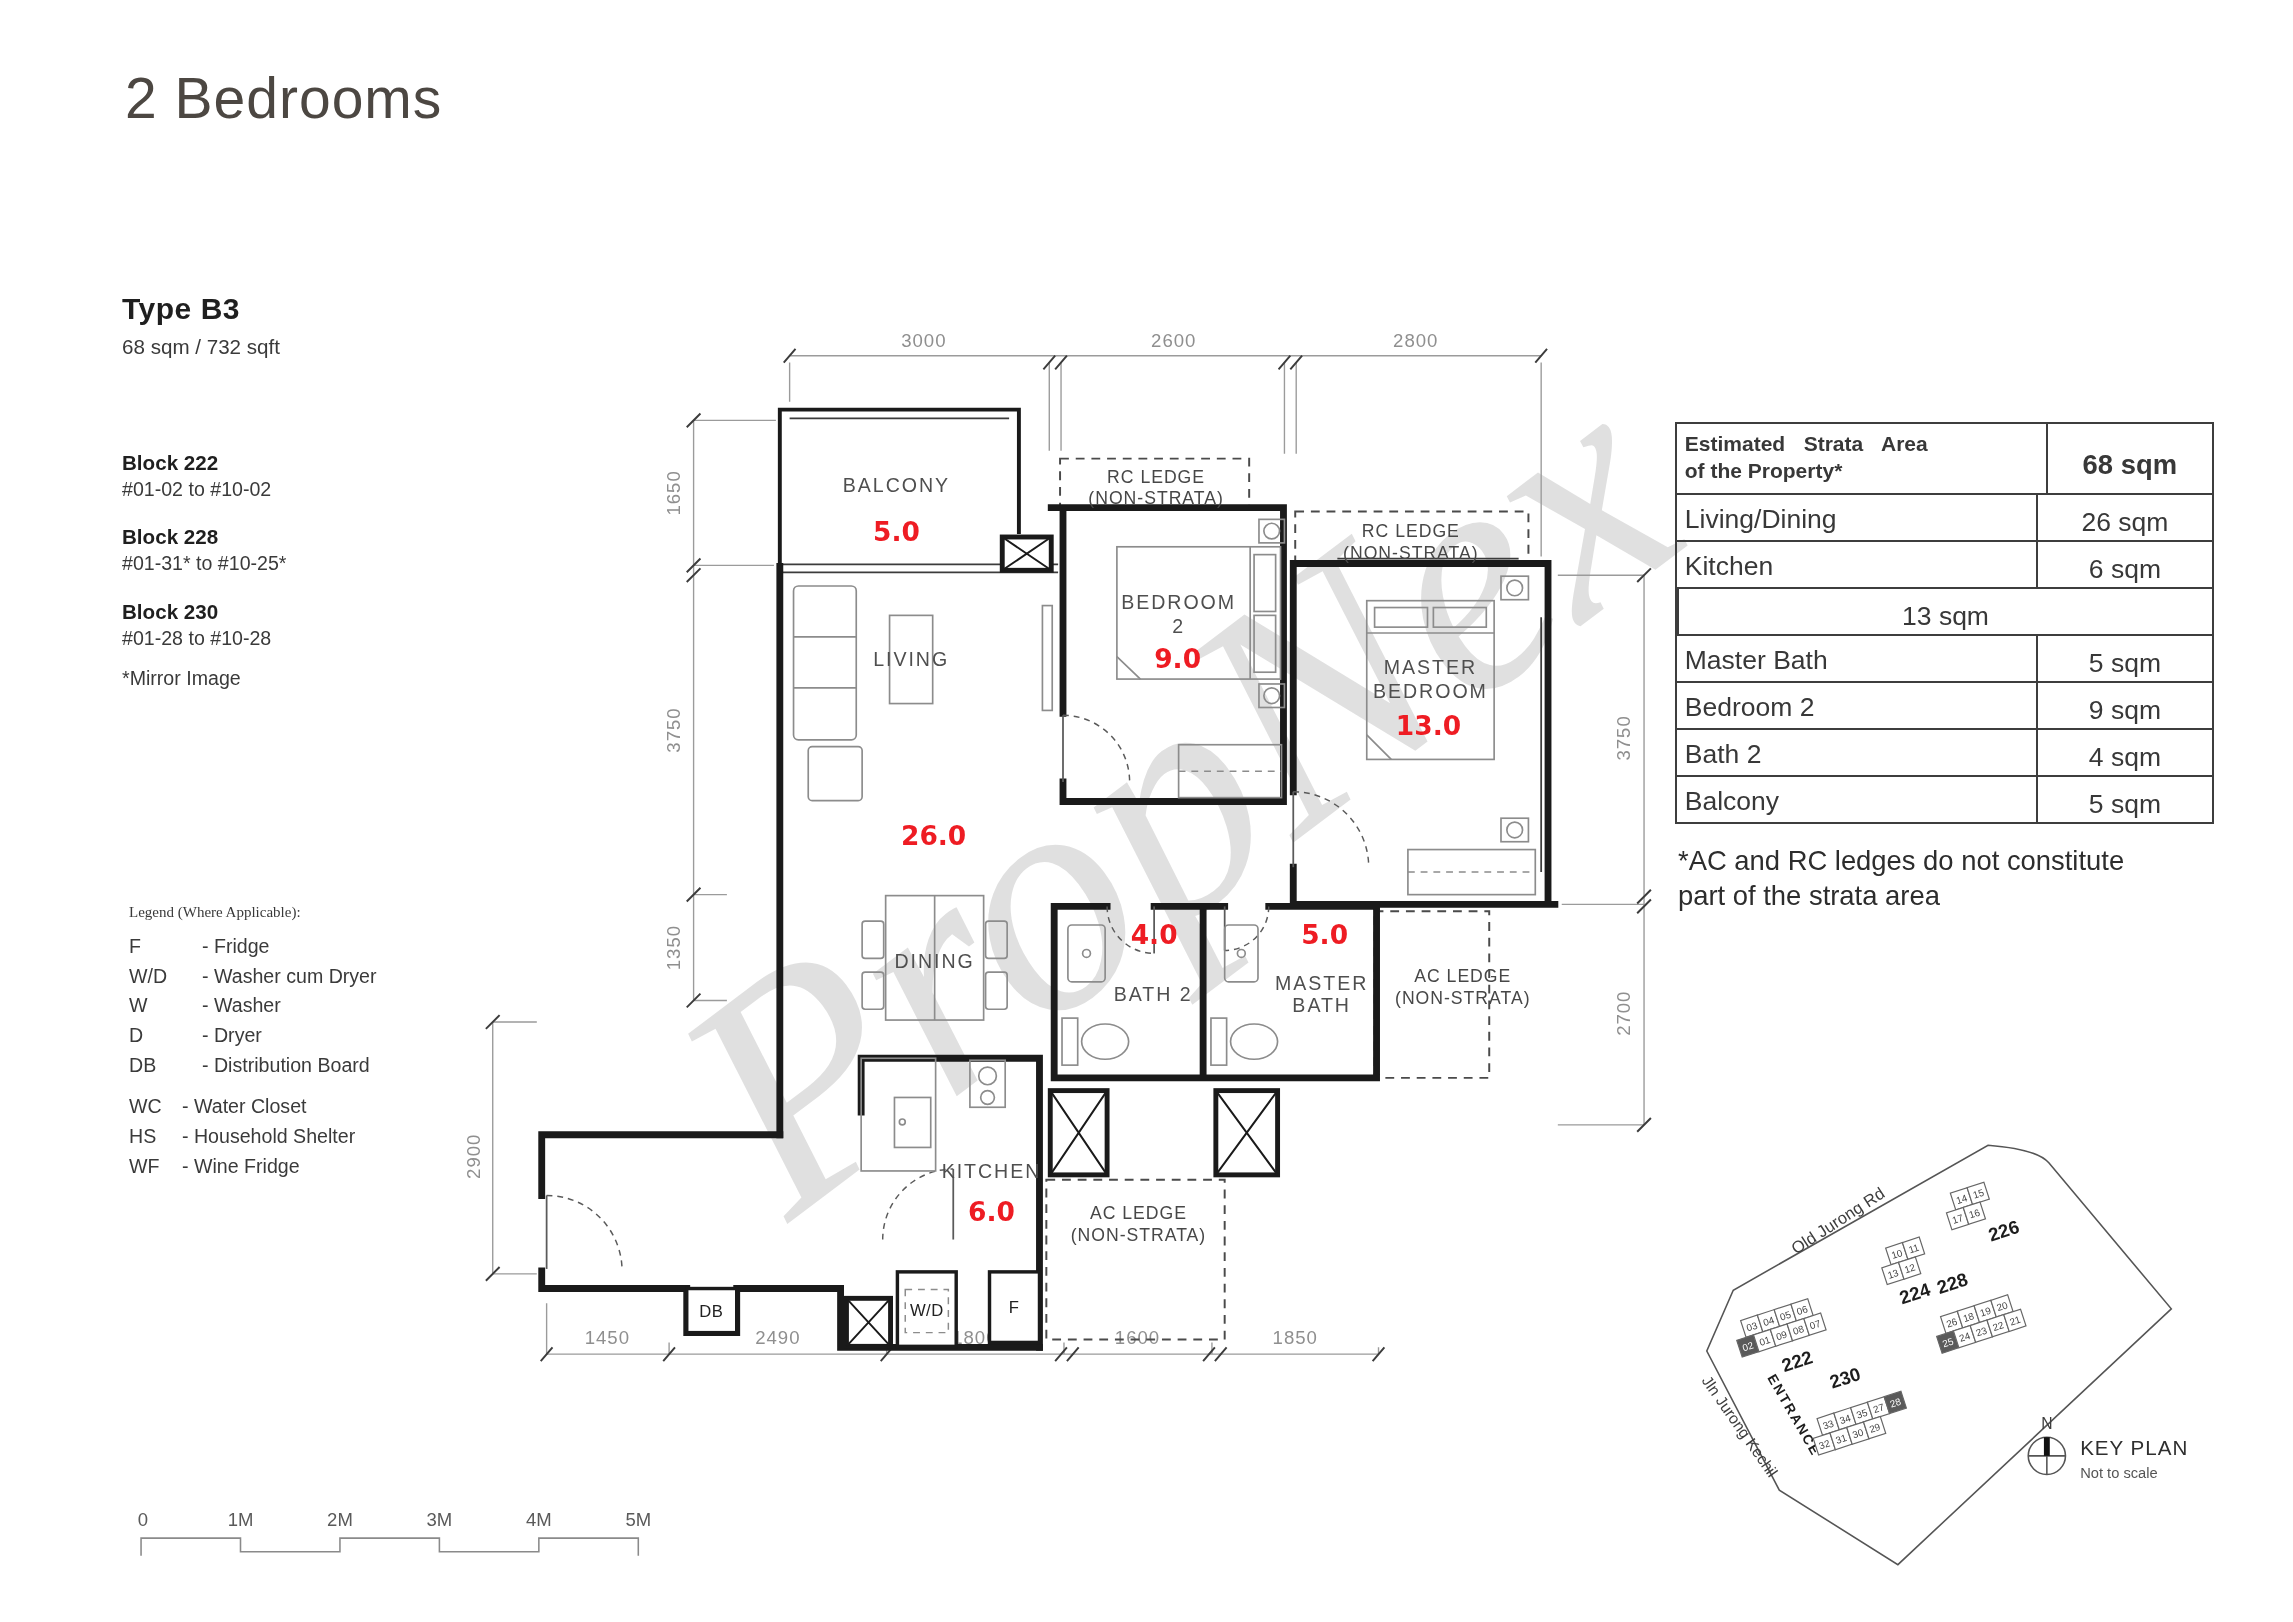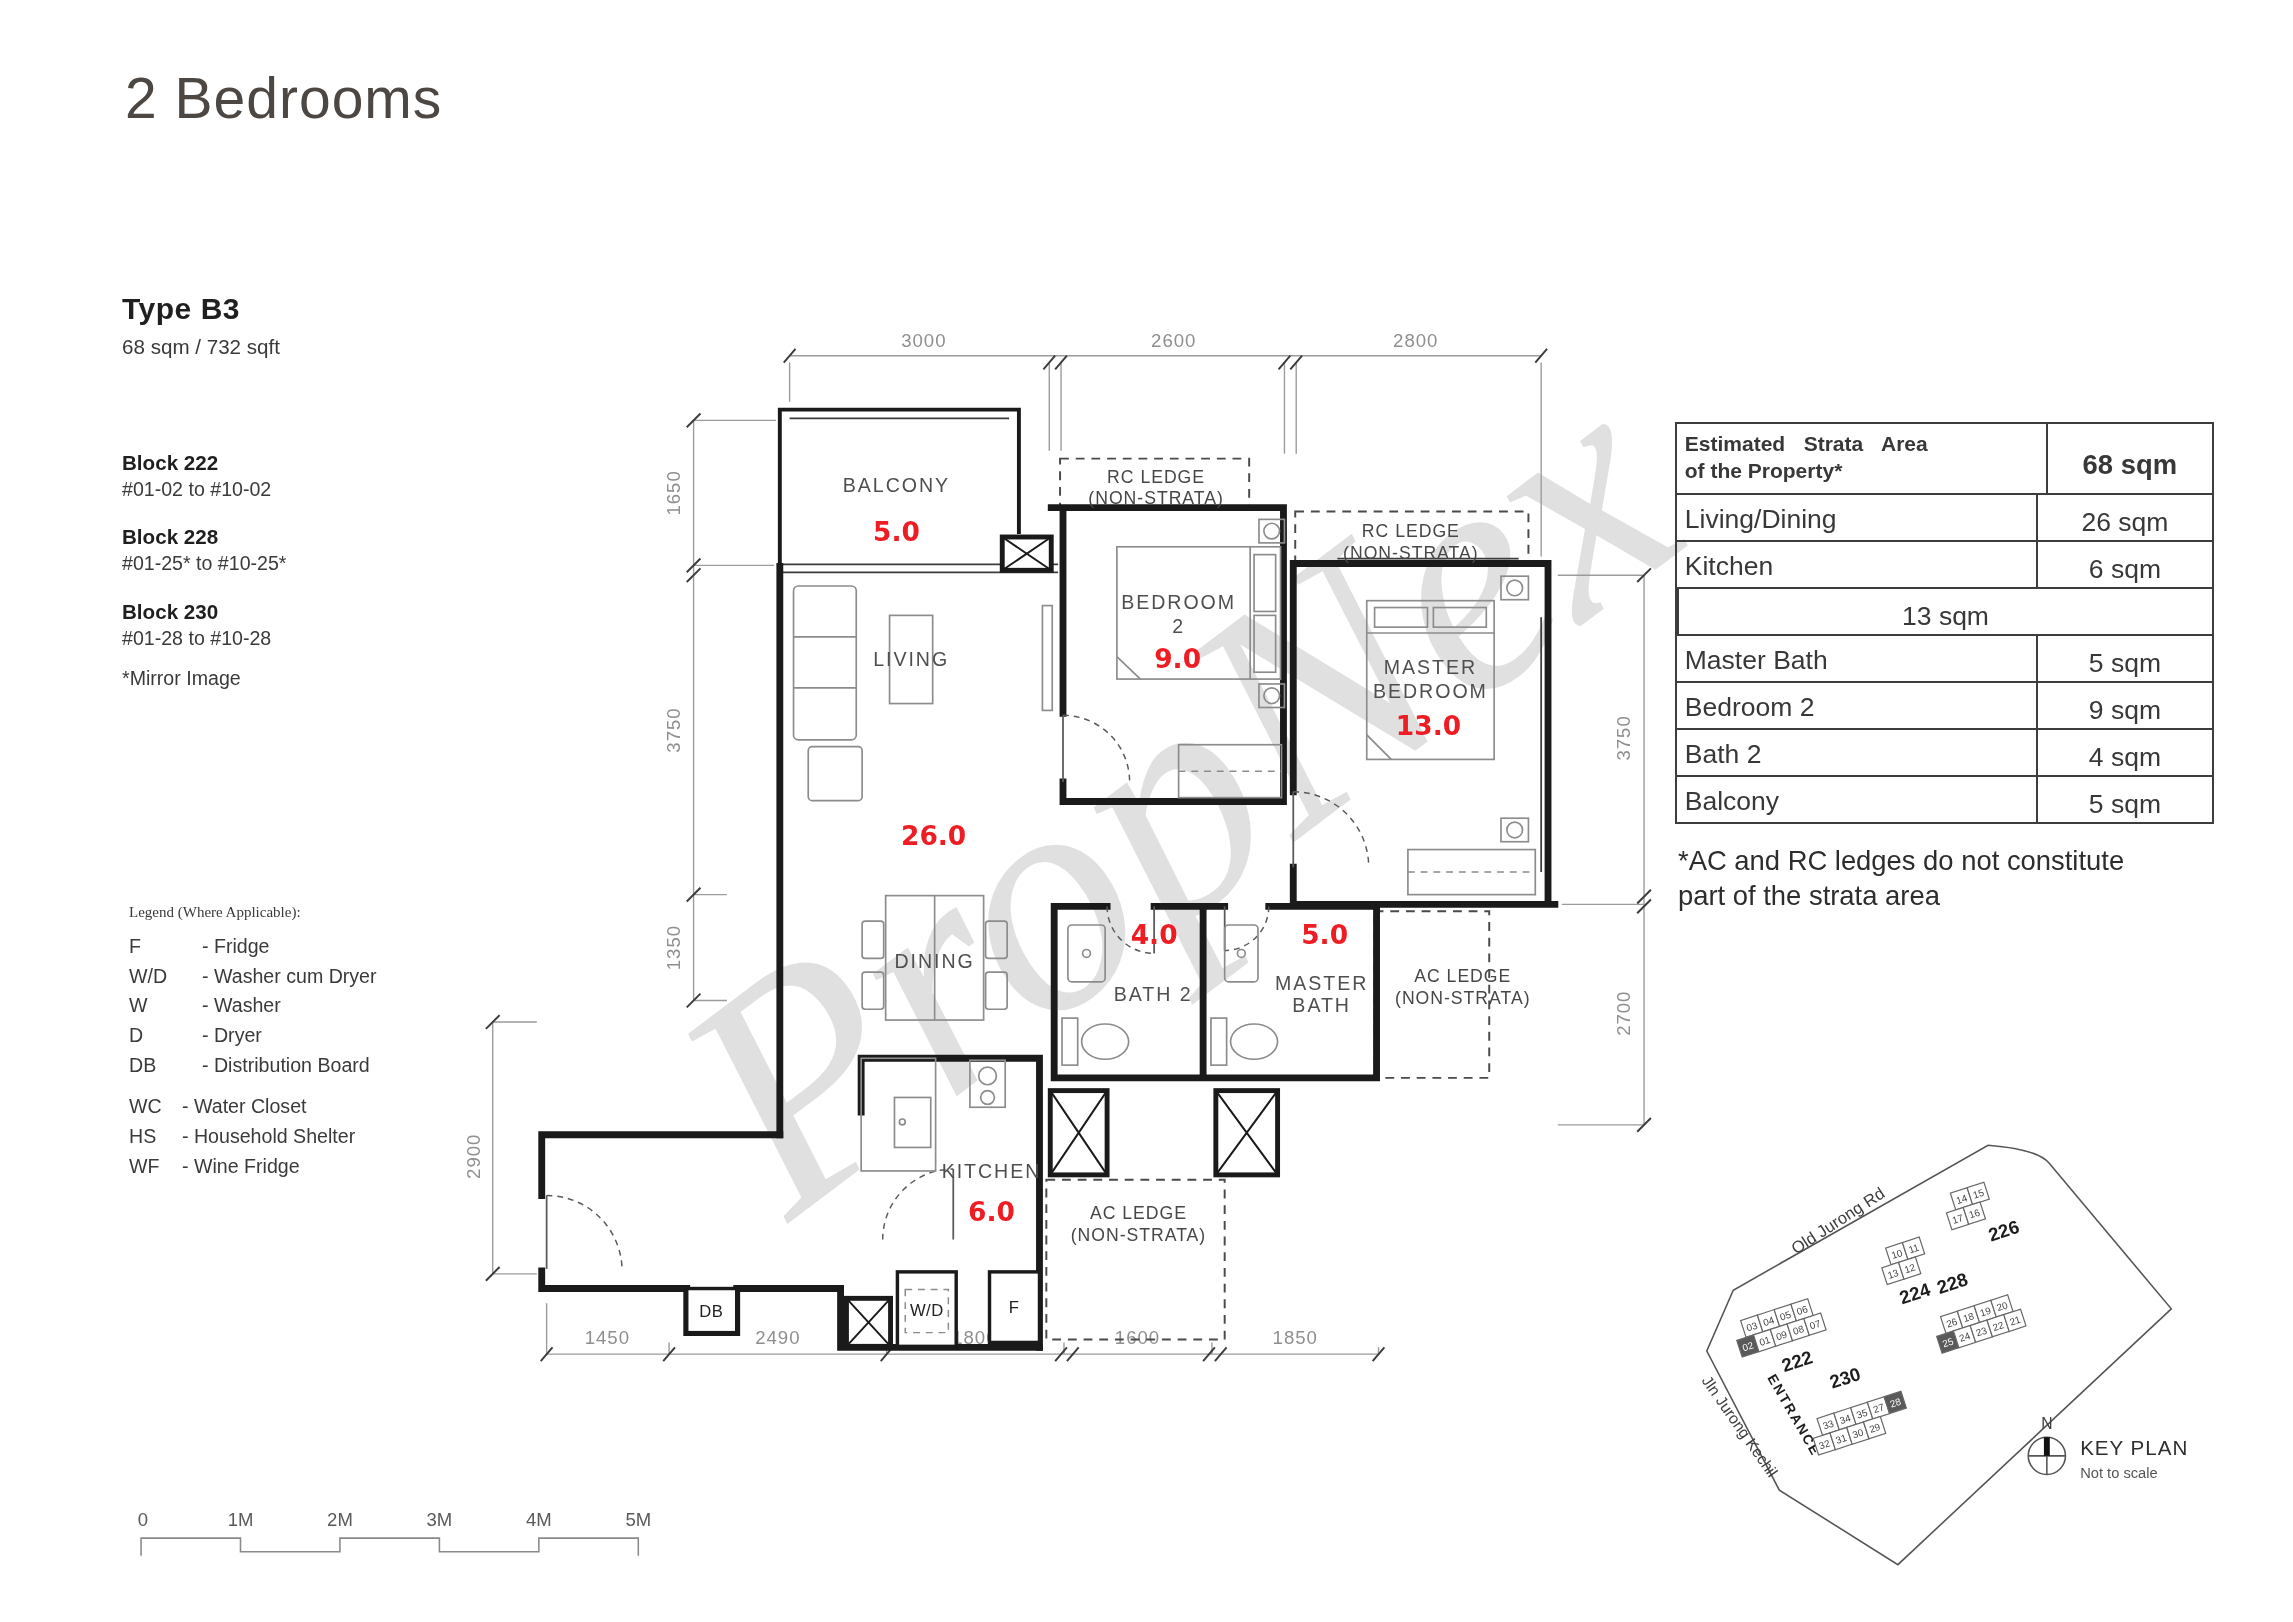--- a/index.html
+++ b/index.html
@@ -71,21 +71,21 @@
 <div class="abs page-title">2 Bedrooms</div>
 <div class="abs type-label">Type B3</div>
 <div class="abs type-area">68 sqm / 732 sqft</div>
 <div class="abs blocks" id="block-list">
     <div class="block-item">
       <div class="block-name">Block 222</div>
       <div class="block-units">#01-02 to #10-02</div>
     </div>
     <div class="block-item">
       <div class="block-name">Block 228</div>
-      <div class="block-units">#01-25* to #10-25*</div>
+      <div class="block-units">#01-31* to #10-25*</div>
     </div>
     <div class="block-item">
       <div class="block-name">Block 230</div>
       <div class="block-units">#01-28 to #10-28</div>
     </div>
   </div>
 <div class="abs mirror-note">*Mirror Image</div>
 
 <div class="abs legend">
   <div class="legend-title">Legend (Where Applicable):</div>

